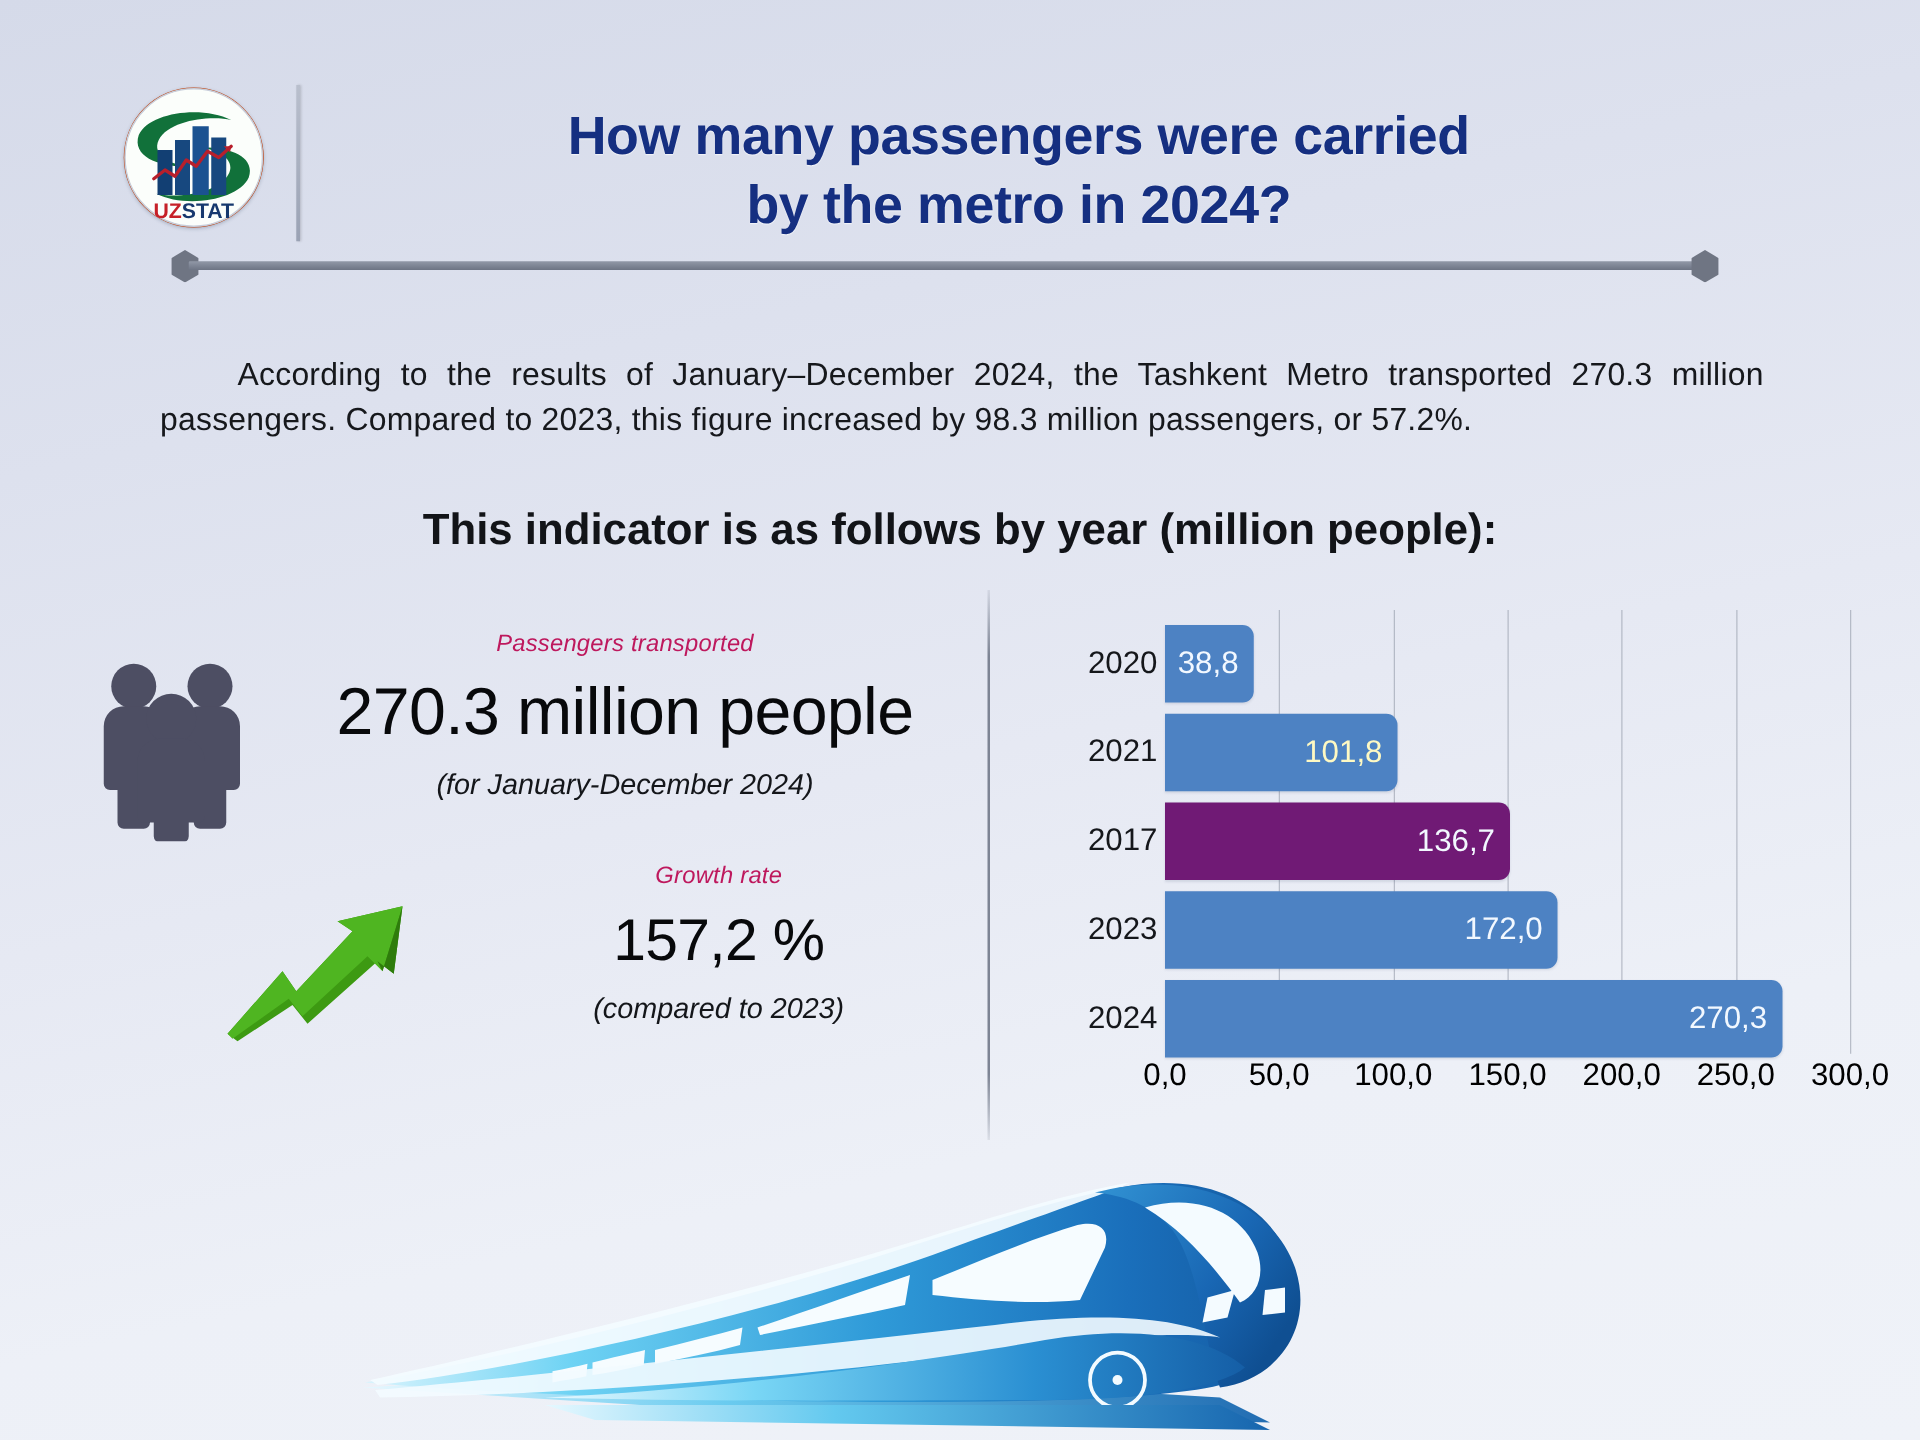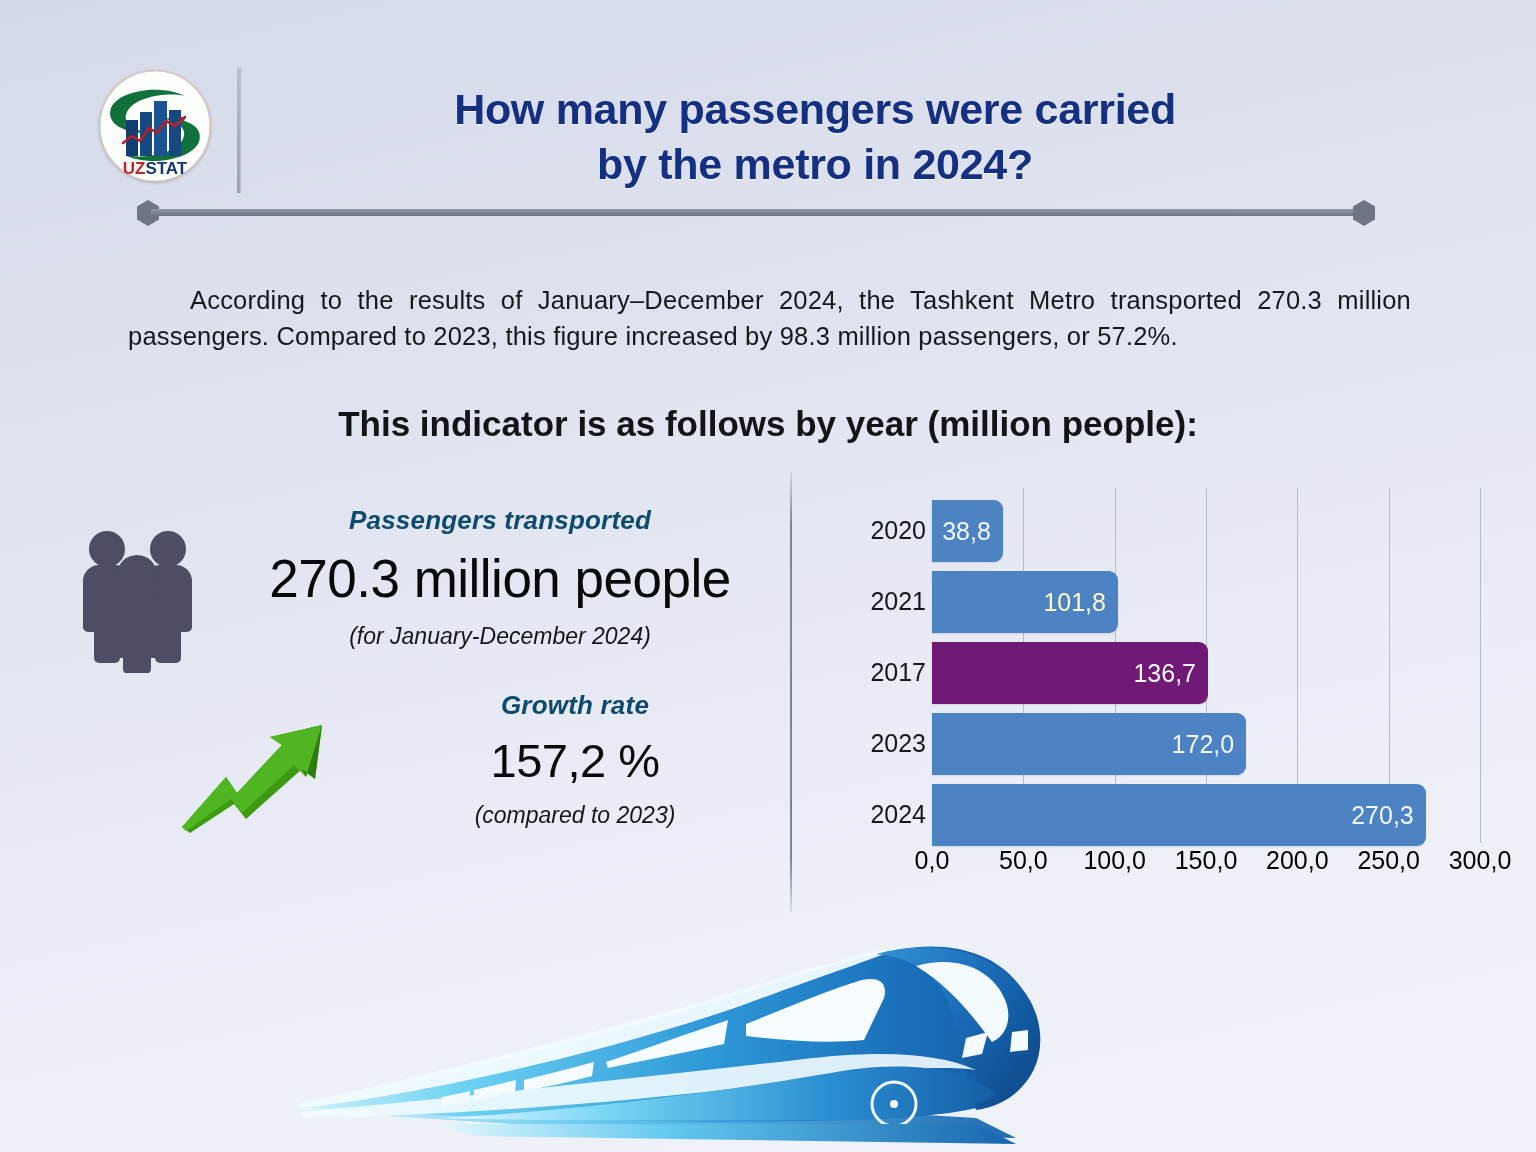--- a/index.html
+++ b/index.html
@@ -25,21 +25,21 @@
   #logo-wrap {
     position: absolute;
     left: 99px;
     top: 70px;
     width: 112px;
     height: 119px;
   }
   .logo-circle {
     width: 112px; height: 112px;
     border-radius: 50%;
-    background: #fdba74;
+    background: #c2410c;
     box-shadow: 0 1px 3px rgba(40,60,90,0.28);
     position: relative;
     overflow: hidden;
   }
   #logo-divider {
     position: absolute;
     left: 237px;
     top: 68px;
     width: 3px;
     height: 125px;
@@ -125,25 +125,24 @@
 
   
   #stat-passengers { position: absolute; left: 60px; top: 505px; width: 720px; }
   #stat-growth     { position: absolute; left: 160px; top: 690px; width: 630px; }
 
   .stat-icon-people { position: absolute; left: 16px; top: 18px; width: 124px; height: 150px; }
   .stat-icon-arrow  { position: absolute; left: 14px; top: 25px; width: 165px; height: 120px; }
 
   .stat-text { margin-left: 180px; text-align: center; }
   .stat-caption {
-    font-size: 26px;
+    font-size: 19px;
     font-style: italic;
-    color: #0c4a6e;
+    color: #be185d;
     letter-spacing: 0.2px;
-    font-weight: bold;
   }
   .stat-value {
     font-size: 47px;
     font-weight: normal;
     color: #08090b;
     letter-spacing: -0.5px;
     margin-top: 12px;
   }
   .stat-value.big {
     font-size: 53px;

